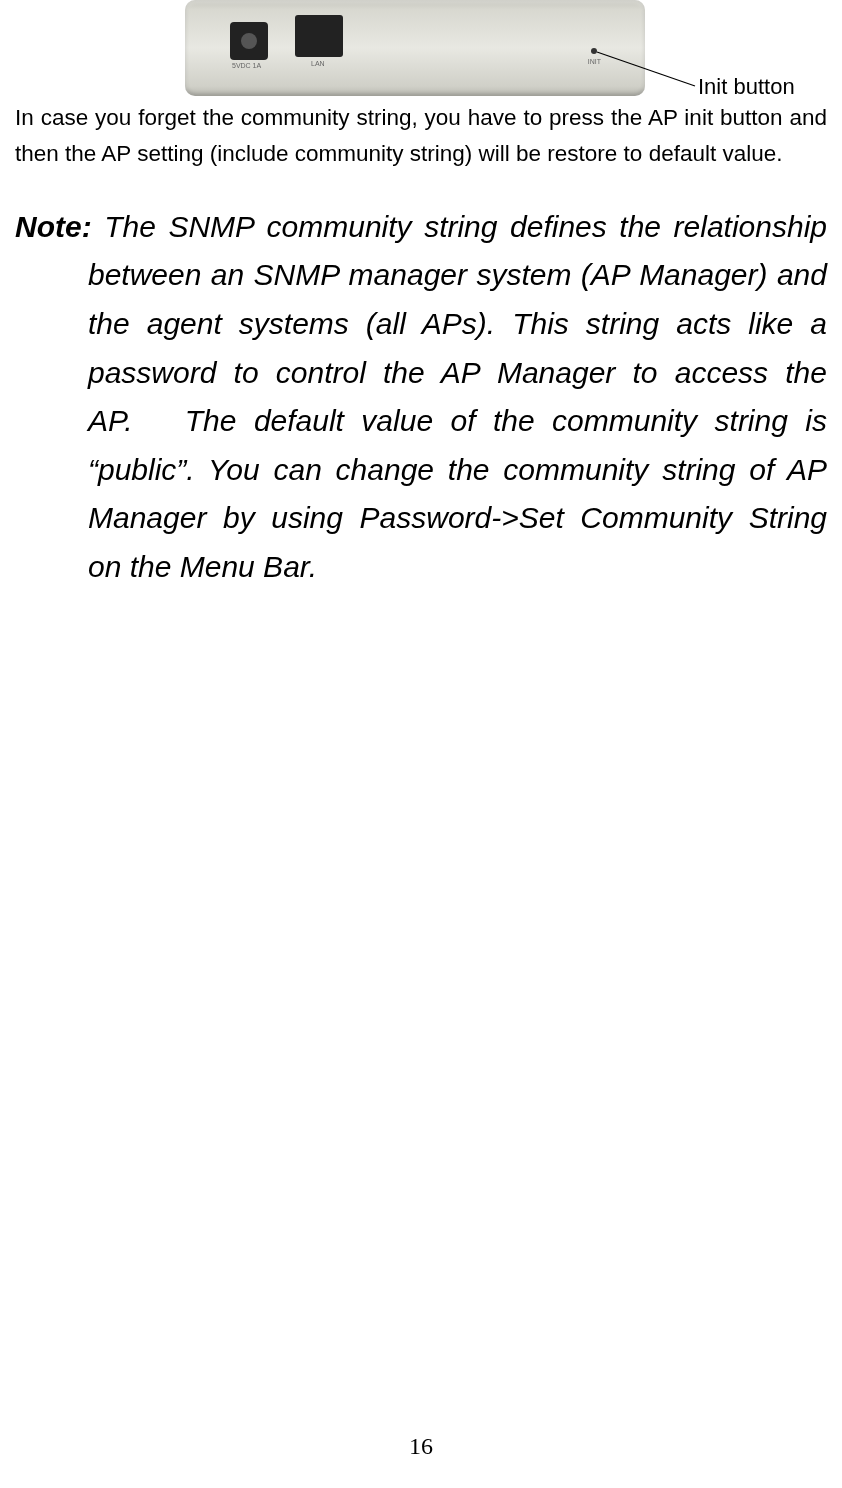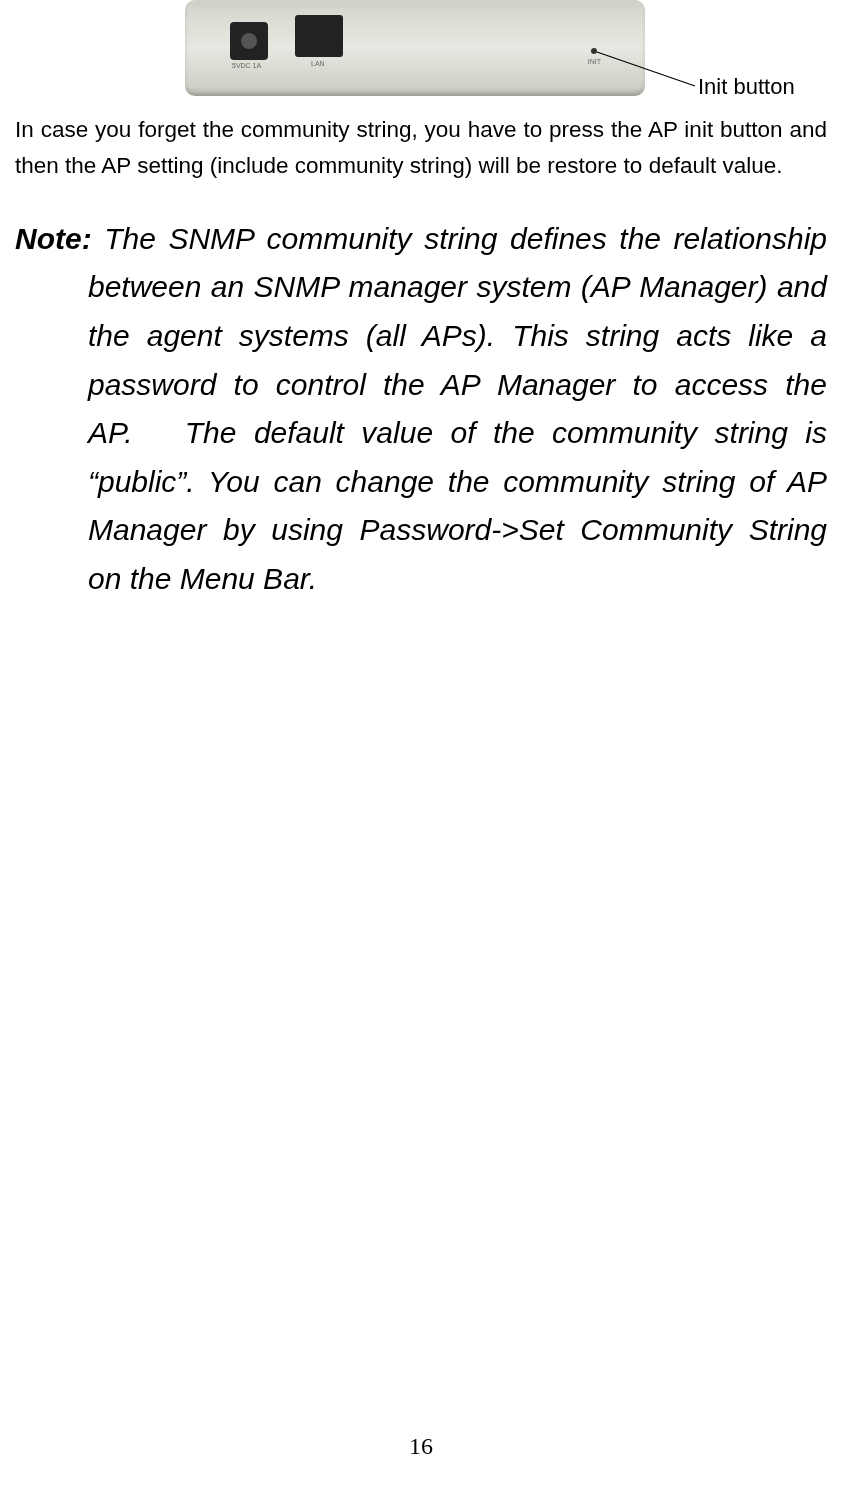--- a/index.html
+++ b/index.html
@@ -84,21 +84,21 @@
       left: 683px;
       top: 74px;
       font-size: 22px;
       color: #000;
     }
     .body-text {
       font-size: 22.5px;
       line-height: 1.62;
       text-align: justify;
       color: #000;
-      margin: 12px 0 30px 0;
+      margin: 0 0 30px 0;
     }
     .note-block {
       font-size: 30px;
       line-height: 1.62;
       text-align: justify;
       font-style: italic;
       color: #000;
       padding-left: 73px;
       text-indent: -73px;
     }

